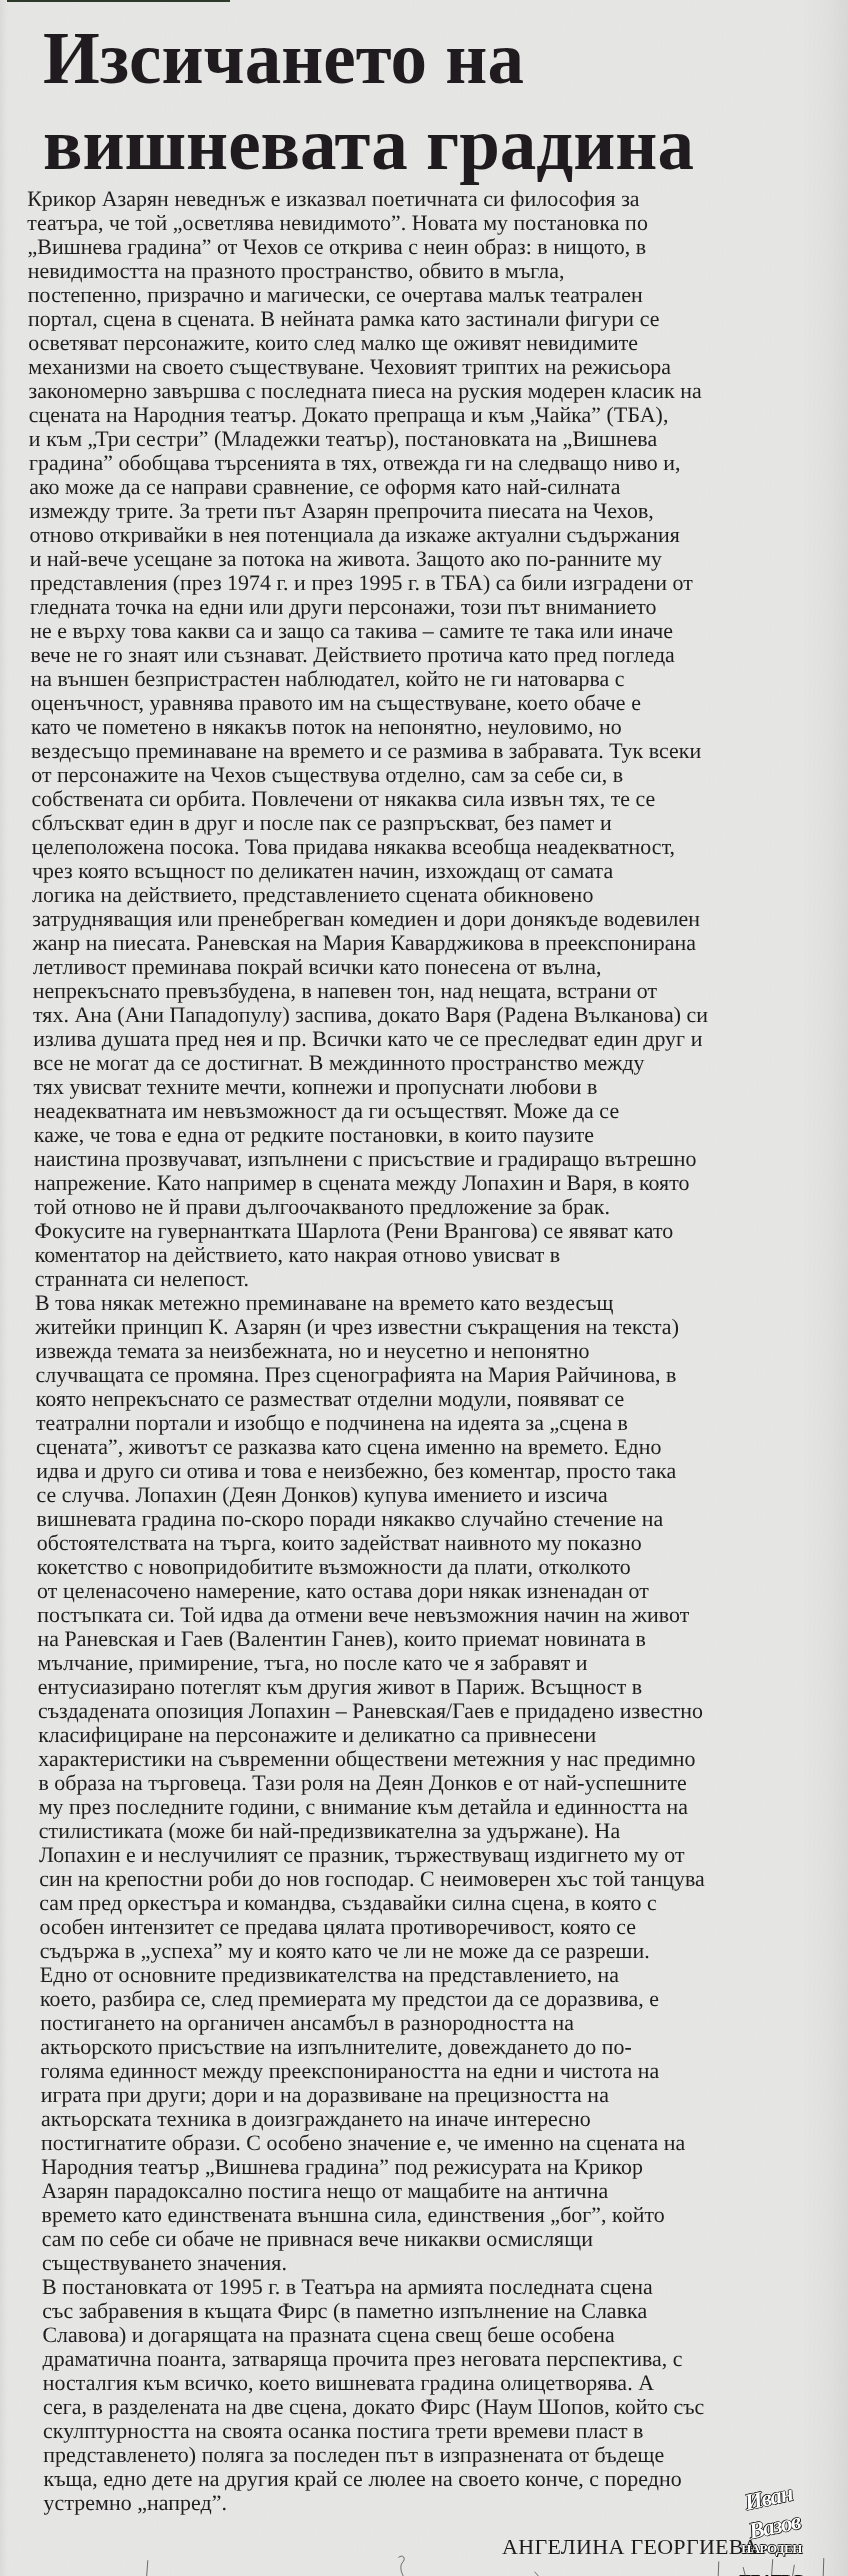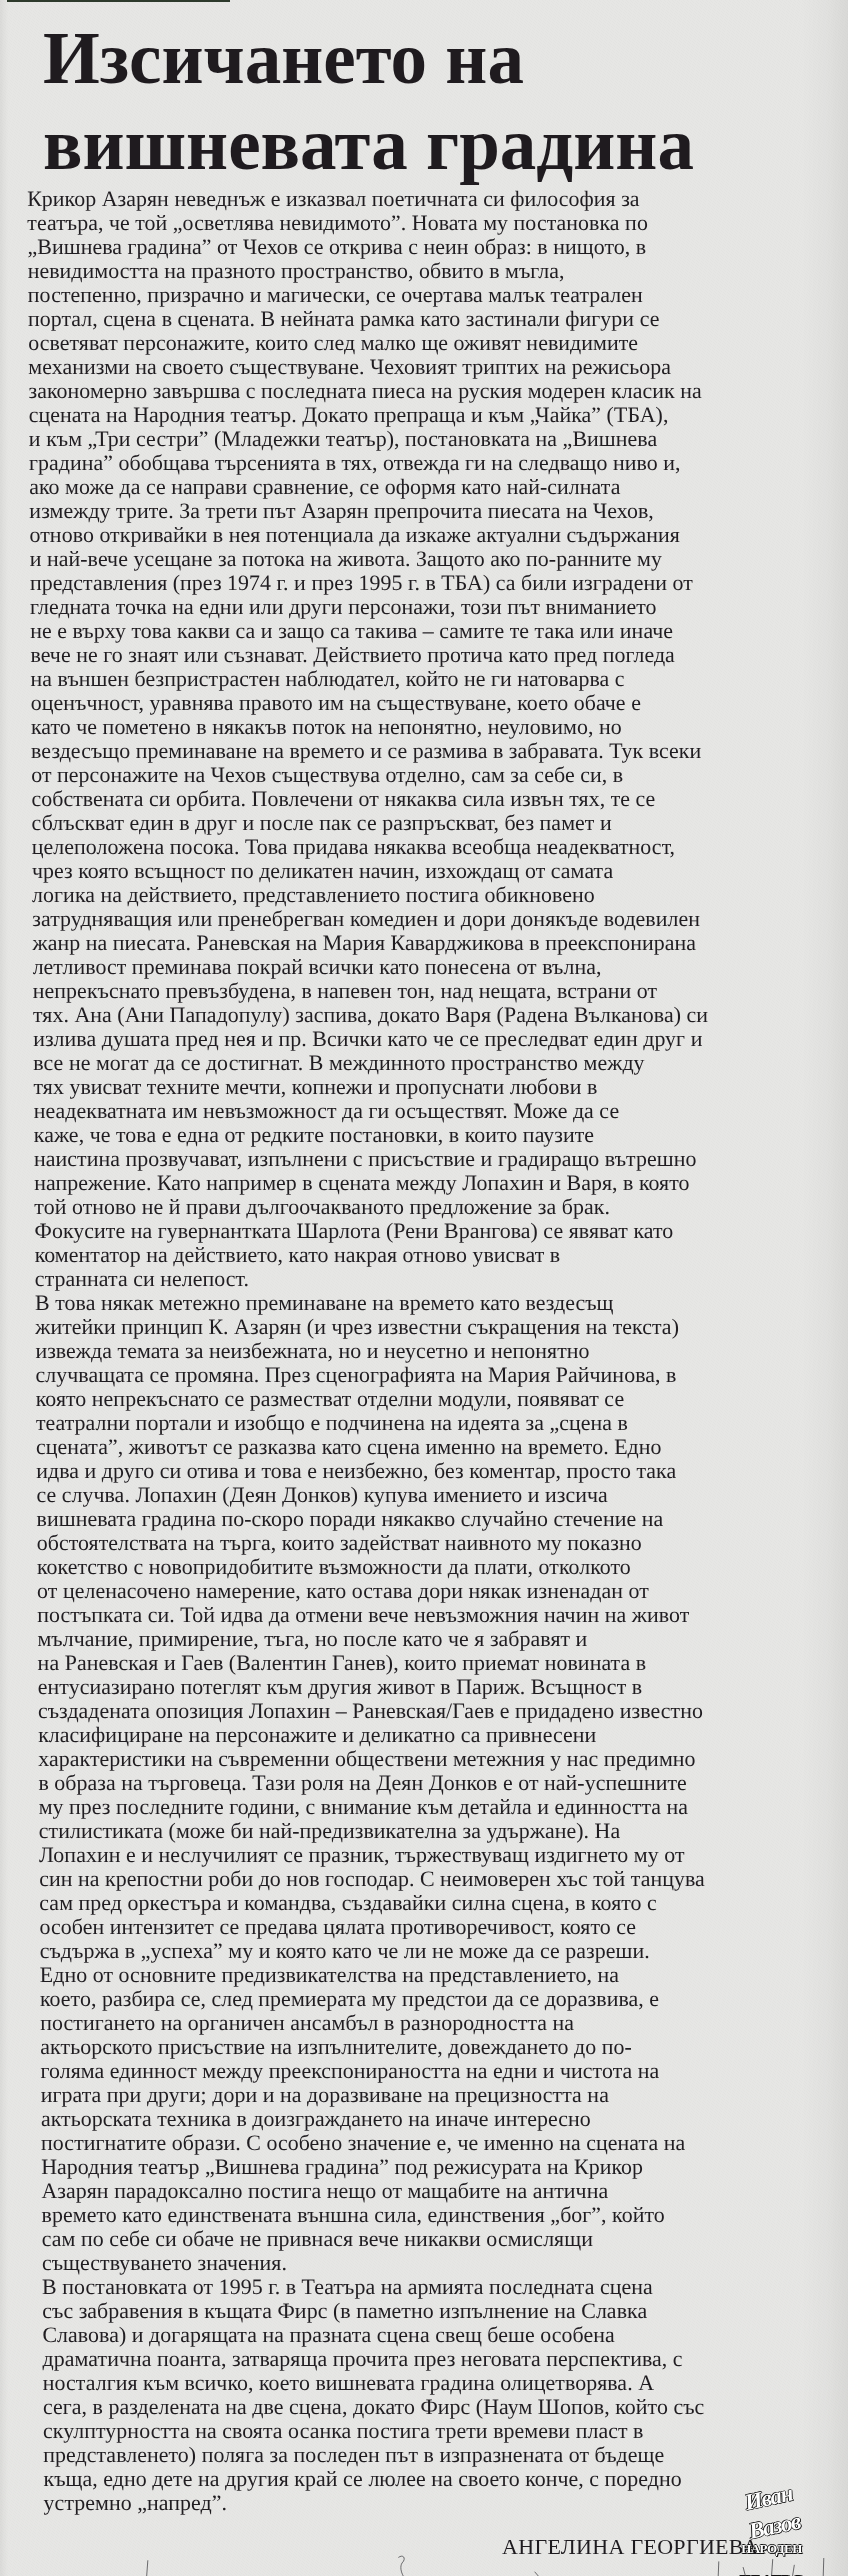--- a/index.html
+++ b/index.html
@@ -92,21 +92,21 @@
     <div class="ln">вече не го знаят или съзнават. Действието протича като пред погледа</div>
     <div class="ln">на външен безпристрастен наблюдател, който не ги натоварва с</div>
     <div class="ln">оценъчност, уравнява правото им на съществуване, което обаче е</div>
     <div class="ln">като че пометено в някакъв поток на непонятно, неуловимо, но</div>
     <div class="ln">вездесъщо преминаване на времето и се размива в забравата. Тук всеки</div>
     <div class="ln">от персонажите на Чехов съществува отделно, сам за себе си, в</div>
     <div class="ln">собствената си орбита. Повлечени от някаква сила извън тях, те се</div>
     <div class="ln">сблъскват един в друг и после пак се разпръскват, без памет и</div>
     <div class="ln">целеположена посока. Това придава някаква всеобща неадекватност,</div>
     <div class="ln">чрез която всъщност по деликатен начин, изхождащ от самата</div>
-    <div class="ln">логика на действието,  представлението постига обикновено</div>
+    <div class="ln">логика на действието,  представлението сцената обикновено</div>
     <div class="ln">затрудняващия или пренебрегван комедиен и дори донякъде водевилен</div>
     <div class="ln">жанр на пиесата. Раневская на Мария Каварджикова в преекспонирана</div>
     <div class="ln">летливост преминава покрай всички като понесена от вълна,</div>
     <div class="ln">непрекъснато превъзбудена, в напевен тон, над нещата, встрани от</div>
     <div class="ln">тях. Ана (Ани Пападопулу) заспива, докато Варя (Радена Вълканова) си</div>
     <div class="ln">излива душата пред нея и пр. Всички като че се преследват един друг и</div>
     <div class="ln">все не могат да се достигнат. В междинното пространство между</div>
     <div class="ln">тях увисват техните мечти, копнежи и пропуснати любови в</div>
     <div class="ln">неадекватната им невъзможност да ги осъществят. Може да се</div>
     <div class="ln">каже, че това е една от редките постановки, в които паузите</div>
@@ -127,22 +127,22 @@
     <div class="ln">която непрекъснато се разместват отделни модули, появяват се</div>
     <div class="ln">театрални портали и изобщо е подчинена на идеята за „сцена в</div>
     <div class="ln">сцената”, животът се разказва като сцена именно на времето. Едно</div>
     <div class="ln">идва и друго си отива и това е неизбежно, без коментар, просто така</div>
     <div class="ln">се случва. Лопахин (Деян Донков) купува имението и изсича</div>
     <div class="ln">вишневата градина по-скоро поради някакво случайно стечение на</div>
     <div class="ln">обстоятелствата на търга, които задействат наивното му показно</div>
     <div class="ln">кокетство с новопридобитите възможности да плати, отколкото</div>
     <div class="ln">от целенасочено намерение, като остава дори някак изненадан от</div>
     <div class="ln">постъпката си. Той идва да отмени вече невъзможния начин на живот</div>
+    <div class="ln">на Раневская и Гаев (Валентин Ганев), които приемат новината в</div>
     <div class="ln">мълчание, примирение, тъга, но после като че я забравят и</div>
-    <div class="ln">на Раневская и Гаев (Валентин Ганев), които приемат новината в</div>
     <div class="ln">ентусиазирано потеглят към другия живот в Париж. Всъщност в</div>
     <div class="ln">създадената опозиция Лопахин – Раневская/Гаев е придадено известно</div>
     <div class="ln">класифициране на персонажите и деликатно са привнесени</div>
     <div class="ln">характеристики на  съвременни обществени метежния у нас предимно</div>
     <div class="ln">в образа на търговеца. Тази роля на Деян Донков е от най-успешните</div>
     <div class="ln">му през последните години, с внимание към детайла и единността на</div>
     <div class="ln">стилистиката (може би най-предизвикателна за удържане).  На</div>
     <div class="ln">Лопахин е и неслучилият се празник, тържествуващ издигнето му от</div>
     <div class="ln">син на крепостни роби до нов господар. С неимоверен хъс той танцува</div>
     <div class="ln">сам пред оркестъра и командва, създавайки силна сцена, в която с</div>

